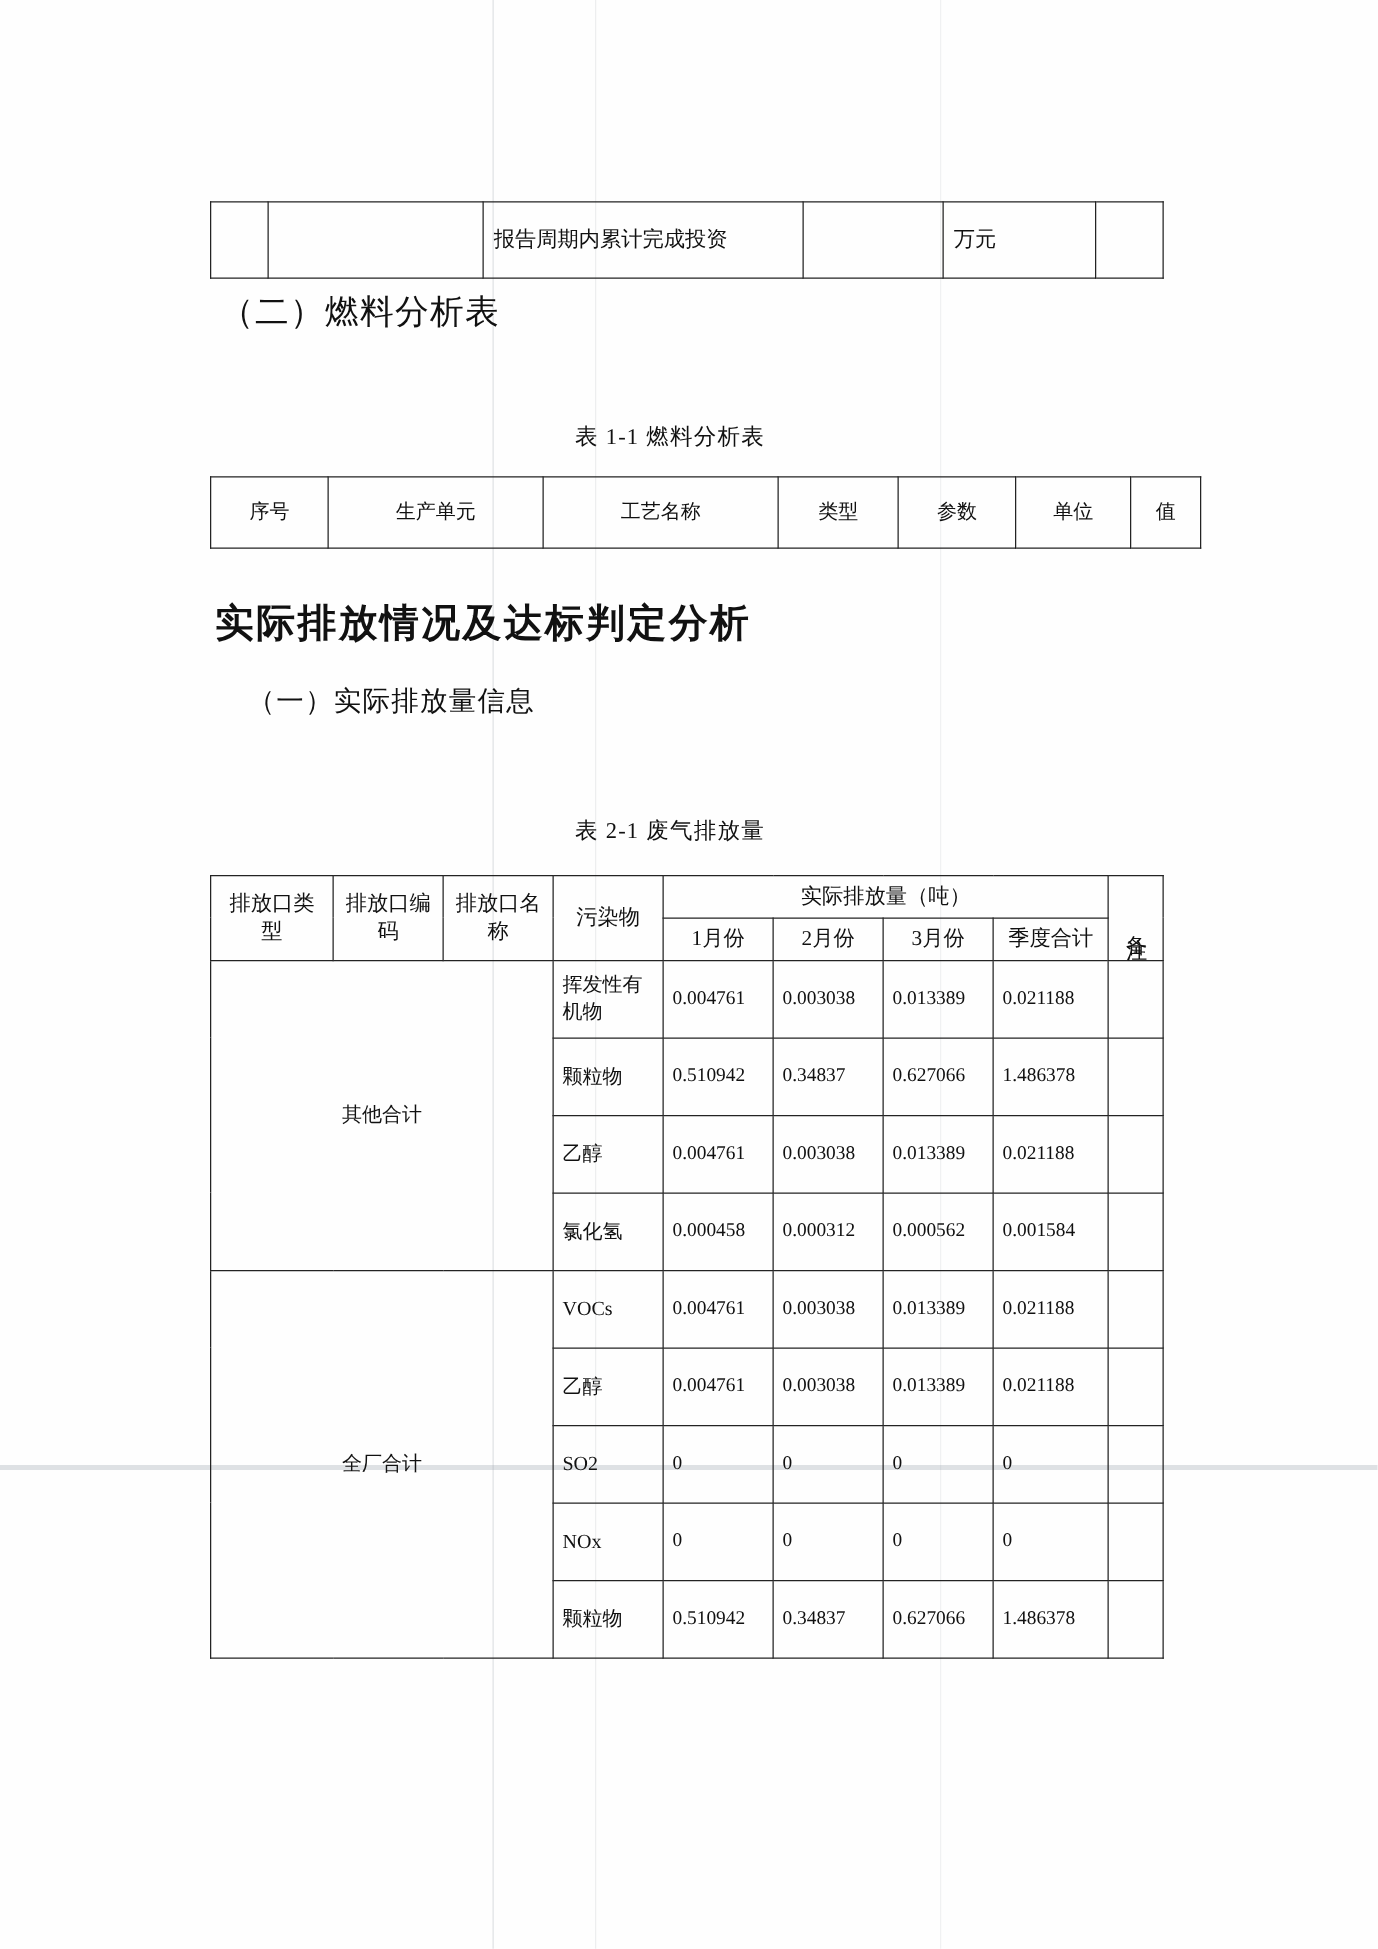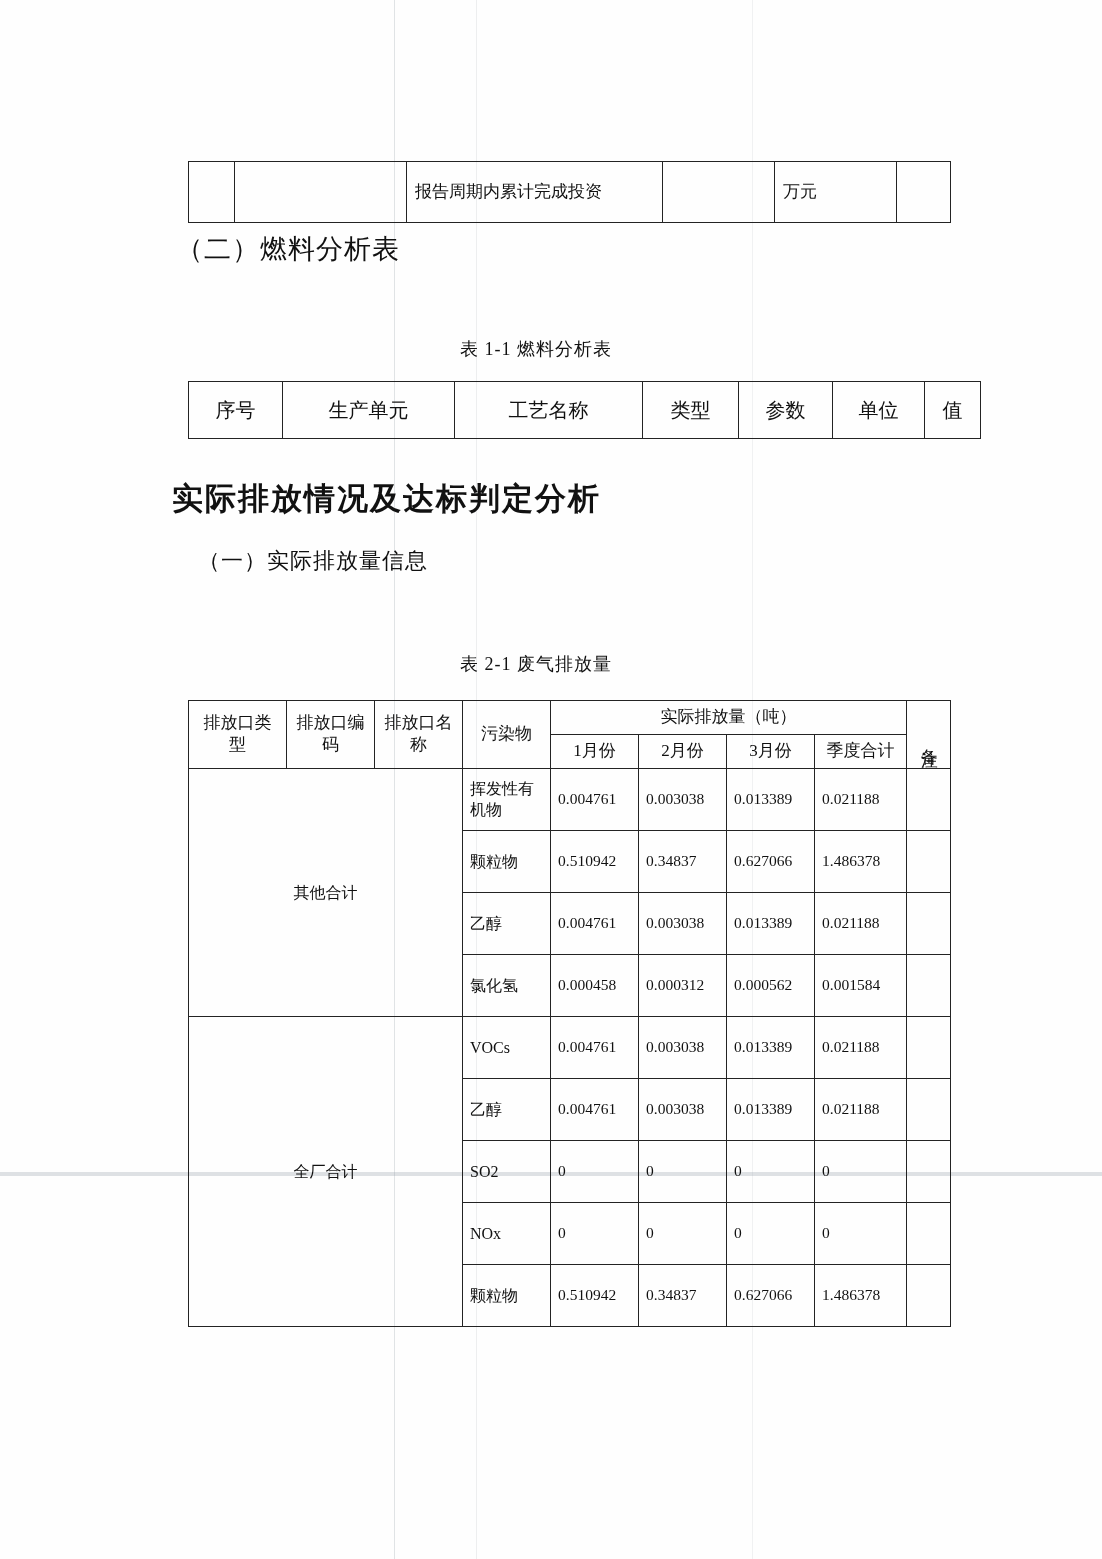--- a/index.html
+++ b/index.html
@@ -36,21 +36,20 @@
     background: rgba(150,160,170,0.30);
   }
   .content {
     position: absolute;
     left: 0; top: 0; right: 0; bottom: 0;
   }
 
   table.tbl {
     border-collapse: collapse;
     table-layout: fixed;
-    margin-left: 20px;
   }
   table.tbl td, table.tbl th {
     border: 1px solid #232323;
     padding: 6px 8px;
     font-size: 17px;
     font-weight: normal;
     vertical-align: middle;
     line-height: 1.35;
     font-family: "Liberation Serif", serif;
   }
@@ -98,21 +97,21 @@
   #fuel-table {
     position: absolute;
     left: 168px;
     top: 381px;
     width: 762px;
     text-align: center;
   }
   #fuel-table td {
     height: 44px;
     text-align: center;
-    font-size: 20px;
+    font-size: 16px;
   }
 
   
   #waste-table {
     position: absolute;
     left: 168px;
     top: 700px;
     width: 762px;
   }
   #waste-table td {

